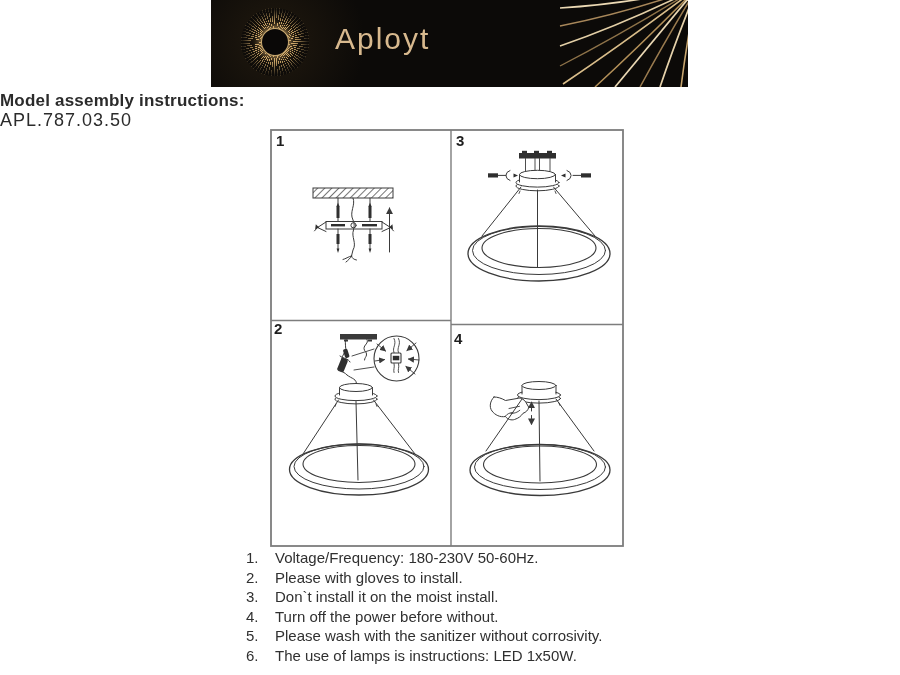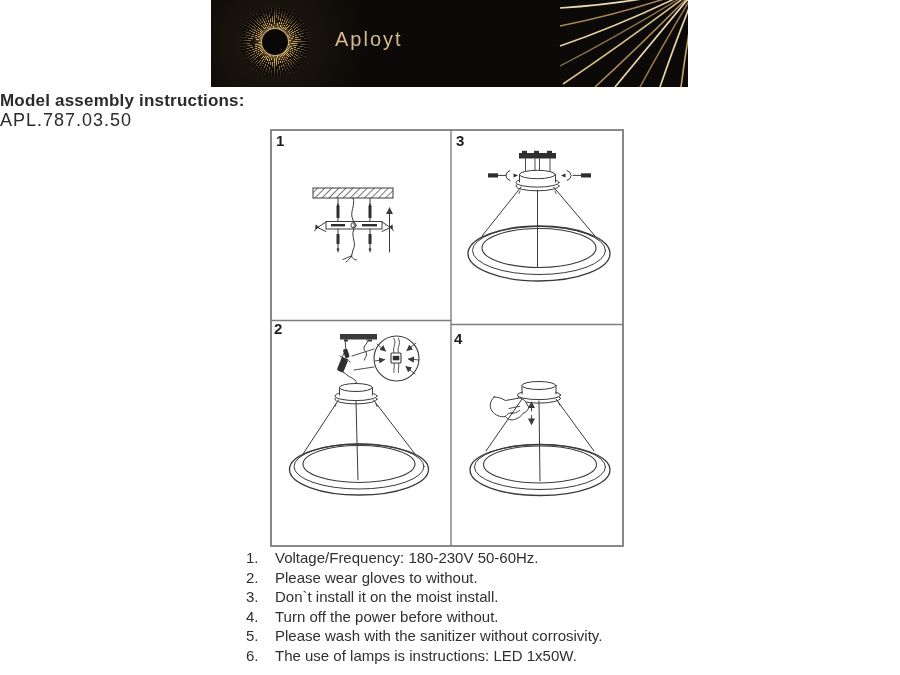--- a/index.html
+++ b/index.html
@@ -18,21 +18,21 @@
   .banner{position:absolute;left:211px;top:0;width:477px;height:87px;
     background:radial-gradient(circle at 13% 48%, rgba(80,60,30,.30), rgba(0,0,0,0) 22%), var(--banner-bg);
     overflow:hidden}
   .sunburst{position:absolute;left:30px;top:8px;width:68px;height:68px;border-radius:50%;
     background:repeating-conic-gradient(from 2deg, rgba(214,175,110,.95) 0deg 1.6deg, rgba(20,14,8,0) 1.6deg 5.4deg)}
   .sunburst::before{content:"";position:absolute;inset:0;border-radius:50%;
     background:radial-gradient(circle, rgba(12,10,8,0) 40%, var(--banner-bg) 72%)}
   .sunburst::after{content:"";position:absolute;inset:20px;border-radius:50%;background:#0a0807;
     border:1px solid rgba(233,196,130,.85);
     box-shadow:0 0 6px 2px rgba(222,180,112,.65)}
-  .brand{position:absolute;left:124px;top:23px;color:#d8b98e;font-size:20px;font-weight:400;
+  .brand{position:absolute;left:124px;top:23px;color:#d8b98e;font-size:30px;font-weight:400;
     letter-spacing:2px;line-height:32px}
   .rays{position:absolute;right:0;top:0}
 
   
   .title-wrap{position:absolute;left:0;top:91px;width:900px;text-align:left;color:var(--text)}
   .title-line{font-size:17px;font-weight:600;line-height:19px;letter-spacing:.2px}
   .model-line{font-size:18px;font-weight:400;line-height:20px;letter-spacing:1px}
 
   
   .diagram{position:absolute;left:270px;top:129px;width:354px;height:418px}
@@ -247,21 +247,21 @@
     <span class="pnum" style="left:184px;top:202px">4</span>
   </div>
 
   <div class="instructions">
     <div class="instr-row">
       <span class="no">1.</span>
       <span class="tx">Voltage/Frequency: 180-230V 50-60Hz.</span>
     </div>
     <div class="instr-row">
       <span class="no">2.</span>
-      <span class="tx">Please wear gloves to without.</span>
+      <span class="tx">Please with gloves to install.</span>
     </div>
     <div class="instr-row">
       <span class="no">3.</span>
       <span class="tx">Don`t install it on the moist install.</span>
     </div>
     <div class="instr-row">
       <span class="no">4.</span>
       <span class="tx">Turn off the power before without.</span>
     </div>
     <div class="instr-row">

